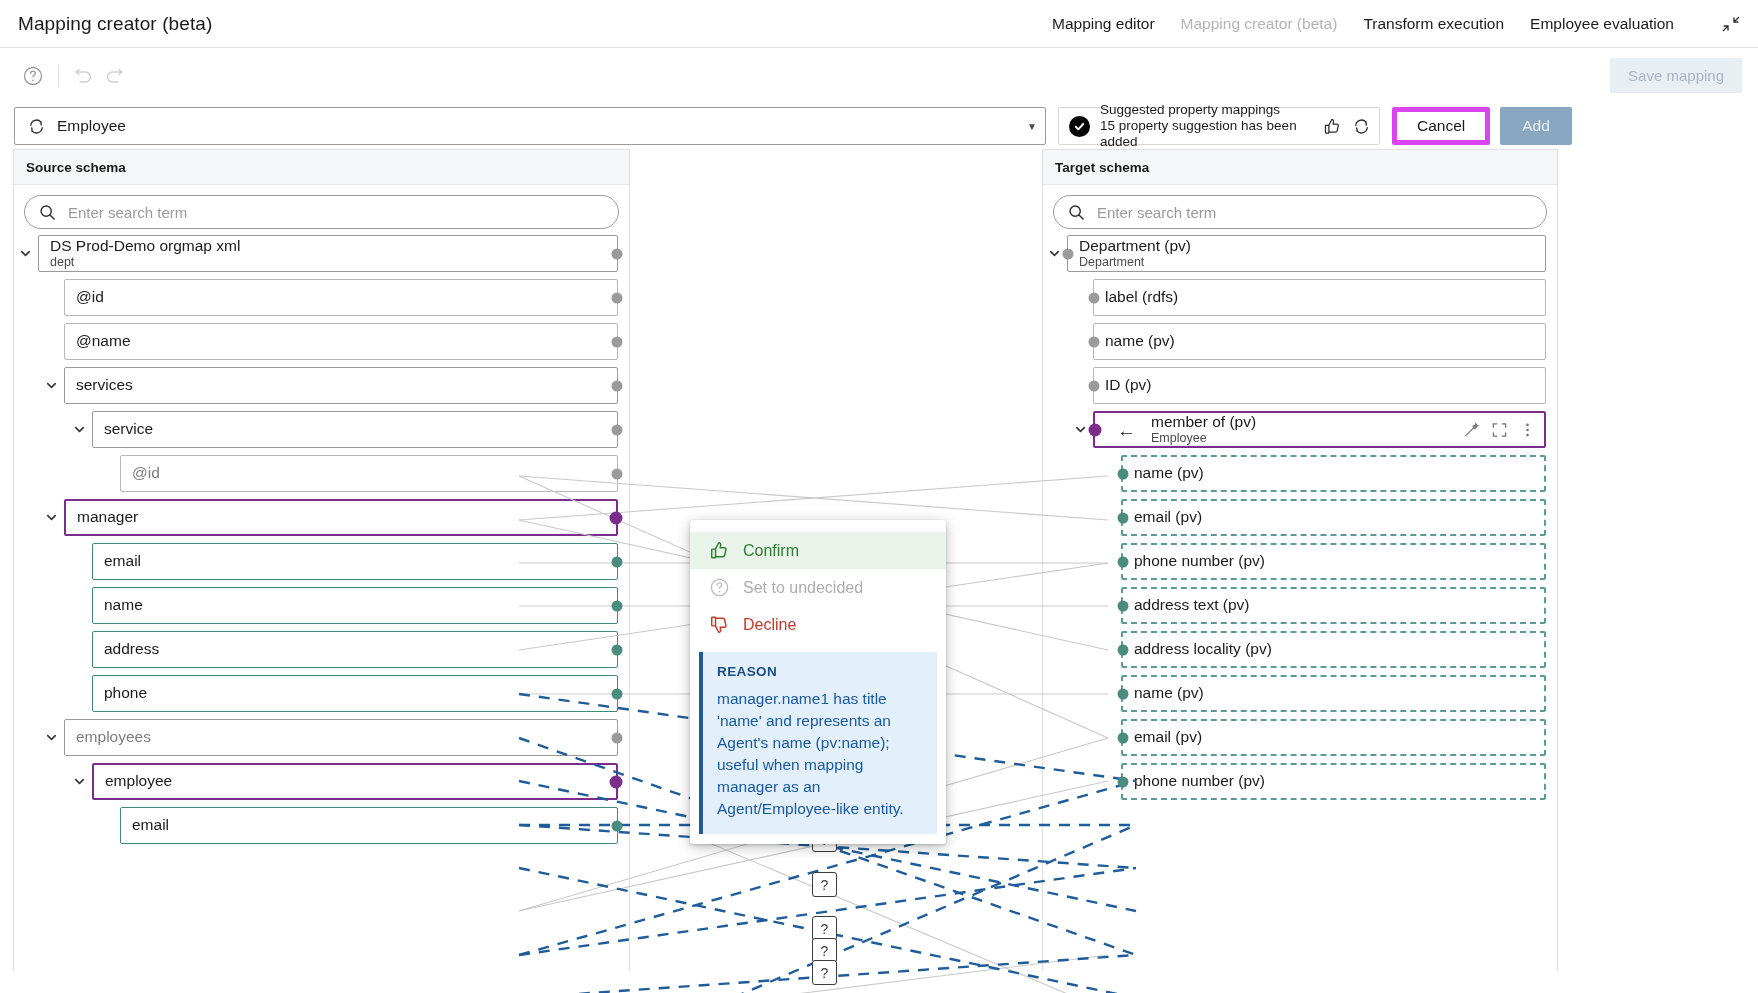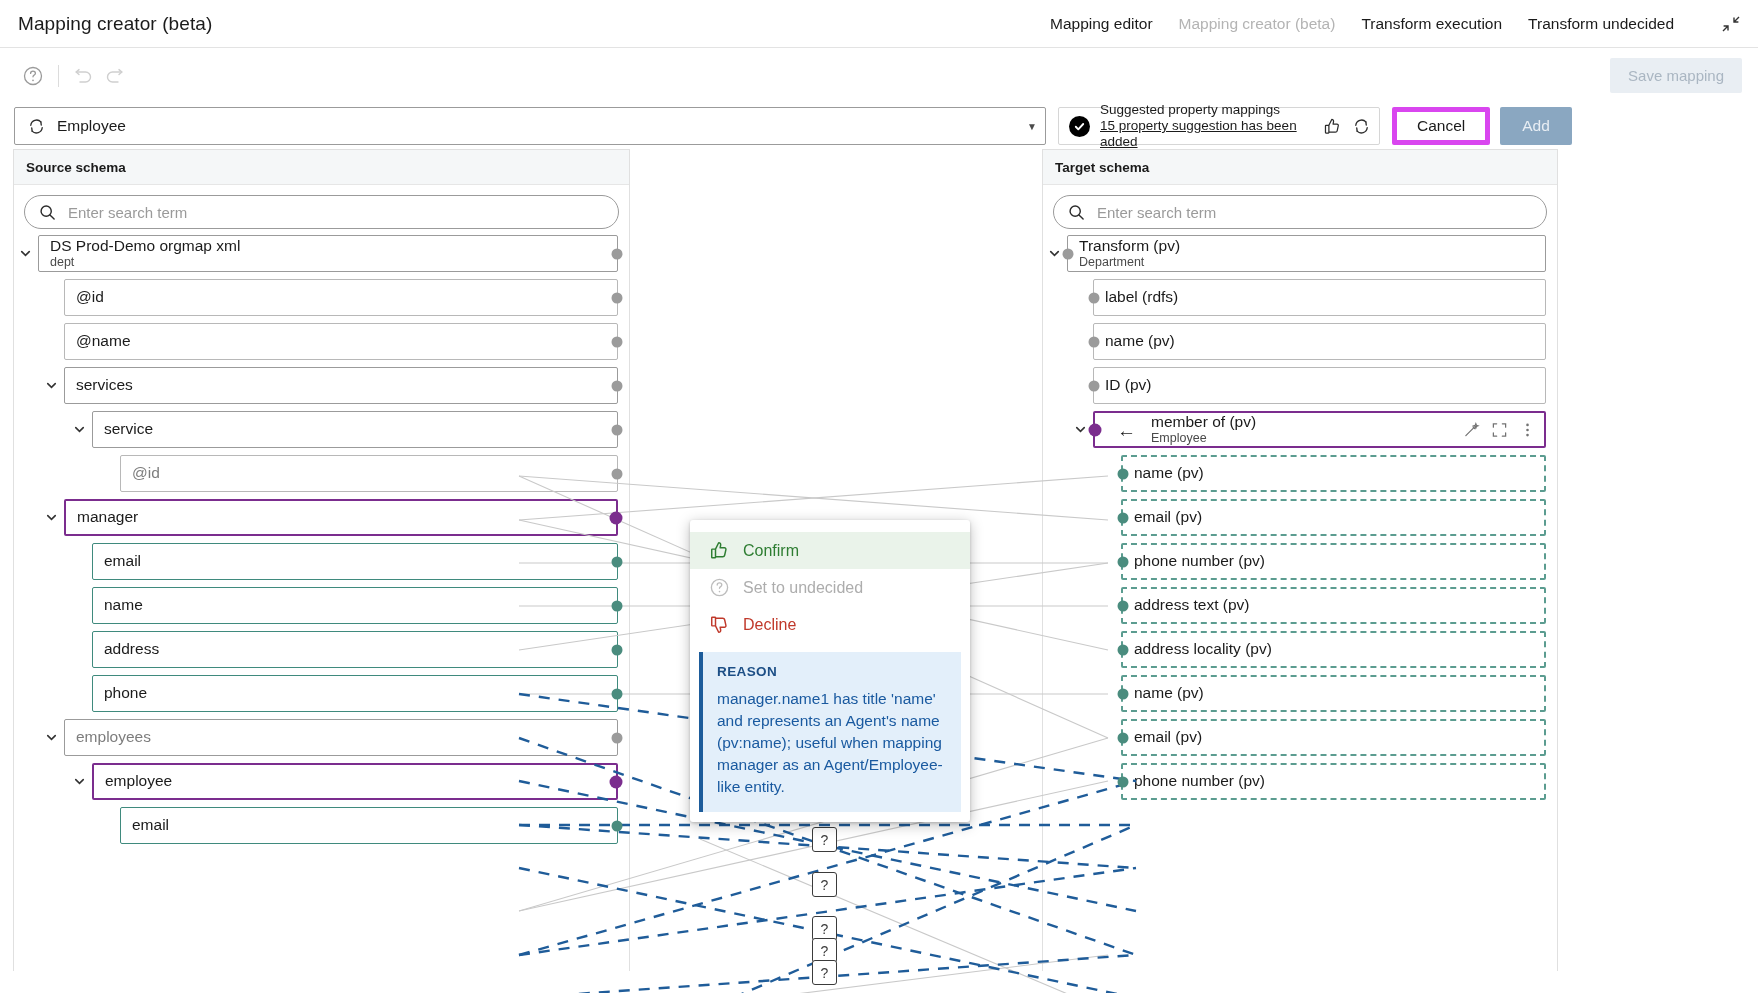--- a/index.html
+++ b/index.html
@@ -65,21 +65,21 @@
     border: 1px solid #d6d6d6; border-radius: 2px; background: #fff;
     display: flex; align-items: center; padding: 0 8px 0 10px;
   }
   .check-badge {
     width: 21px; height: 21px; border-radius: 50%; background: #000;
     display: flex; align-items: center; justify-content: center;
     flex: 0 0 21px; margin-right: 10px;
   }
   .suggest-text { line-height: 1.18; }
   .suggest-text .t1 { font-size: 13.5px; color: #1b1b1b; display: block; }
-  .suggest-text .t2 { font-size: 13.5px; color: #1b1b1b; display: block; text-decoration: underline; }
+  .suggest-text .t2 { font-size: 13.5px; color: #1b1b1b; display: block; }
   .suggest-actions { margin-left: auto; display: flex; align-items: center; gap: 10px; padding-left: 8px; }
   .suggest-actions .ia { cursor: pointer; color: #2b2b2b; display: flex; }
 
   .btn-cancel {
     margin-left: 12px; height: 38px; padding: 0 20px;
     background: #fff; border: 5px solid #d946ef; border-radius: 2px;
     font-family: inherit; font-size: 15.5px; color: #1b1b1b; cursor: pointer;
   }
   .btn-add {
     margin-left: 10px; height: 38px; padding: 0 22px;
@@ -159,21 +159,21 @@
   
   .qbadge {
     position: absolute; width: 25px; height: 25px; background: #fff;
     border: 1.5px solid #3b3b3b; border-radius: 3px; z-index: 7;
     display: flex; align-items: center; justify-content: center;
     font-size: 14px; color: #3b3b3b; cursor: pointer;
   }
 
   
   .popup {
-    position: absolute; left: 690px; top: 371px; width: 280px;
+    position: absolute; left: 690px; top: 371px; width: 256px;
     background: #fff; border-radius: 3px; z-index: 20;
     box-shadow: 0 3px 14px rgba(0,0,0,.26), 0 1px 3px rgba(0,0,0,.18);
     padding: 12px 0 0 0;
   }
   .pitem {
     display: flex; align-items: center; gap: 13px;
     padding: 8px 16px 8px 18px; font-size: 16px; cursor: pointer;
   }
   .pitem.confirm { background: #eaf3ea; color: #2e7d32; }
   .pitem.undecided { color: #adadad; cursor: default; }
@@ -188,21 +188,21 @@
 </style>
 </head>
 <body>
 
 <div class="topbar">
   <div class="app-title">Mapping creator (beta)</div>
   <div class="topnav">
     <div class="topnav-item">Mapping editor</div>
     <div class="topnav-item is-active">Mapping creator (beta)</div>
     <div class="topnav-item">Transform execution</div>
-    <div class="topnav-item">Transform undecided</div>
+    <div class="topnav-item">Employee evaluation</div>
     <div class="collapse-icon">
       <svg width="20" height="20" viewBox="0 0 20 20" fill="none" stroke="#333" stroke-width="1.4">
         <path d="M18 3 L13 8 M13 3.6 L13 8 L17.4 8"></path>
         <path d="M2 17 L7 12 M7 16.4 L7 12 L2.6 12"></path>
       </svg>
     </div>
   </div>
 </div>
 
 <div class="toolbar">
@@ -482,21 +482,21 @@
     </div>
     <div class="tree">
 
       <div class="trow">
         <span class="chev">
           <svg width="15" height="15" viewBox="0 0 16 16" fill="none" stroke="#333" stroke-width="1.7" stroke-linecap="round">
               <path d="M4 6 L8 10 L12 6"></path>
             </svg>
           </span>
         <div class="node two-line" style="margin-right:11px">
-          <span class="n1">Transform (pv)</span>
+          <span class="n1">Department (pv)</span>
           <span class="n2">Department</span>
           <span class="dot left"></span>
         </div>
       </div>
 
       <div class="trow ind1">
         <span class="chev empty"></span>
         <div class="node grey-thin" style="margin-right:11px">
           <span class="n1">label (rdfs)</span>
           <span class="dot left"></span>

